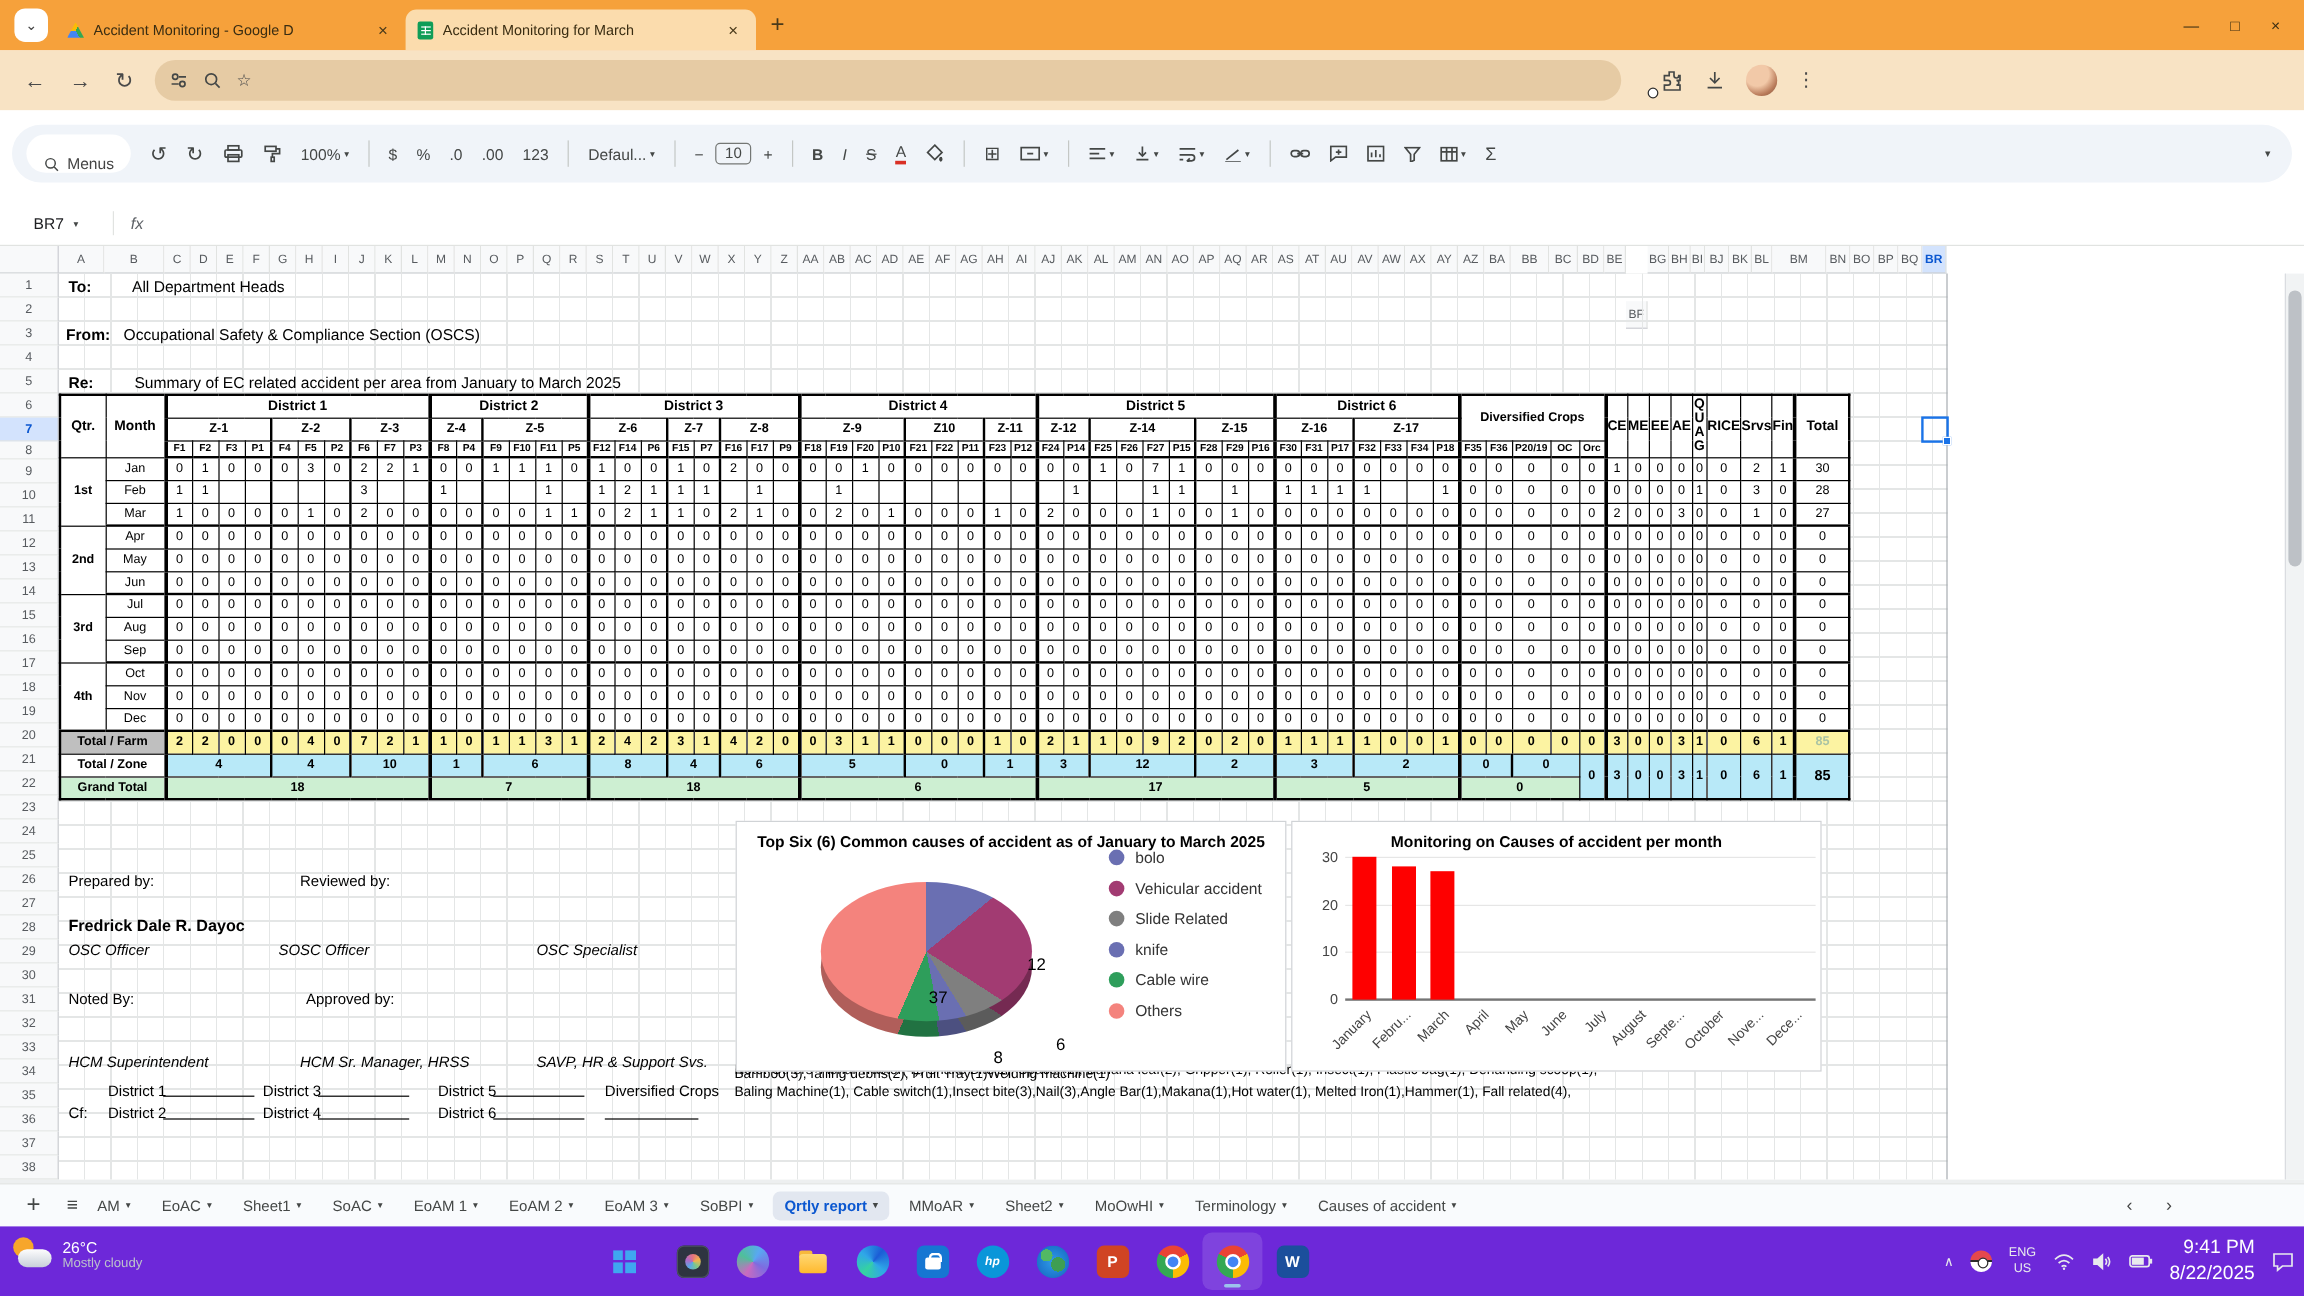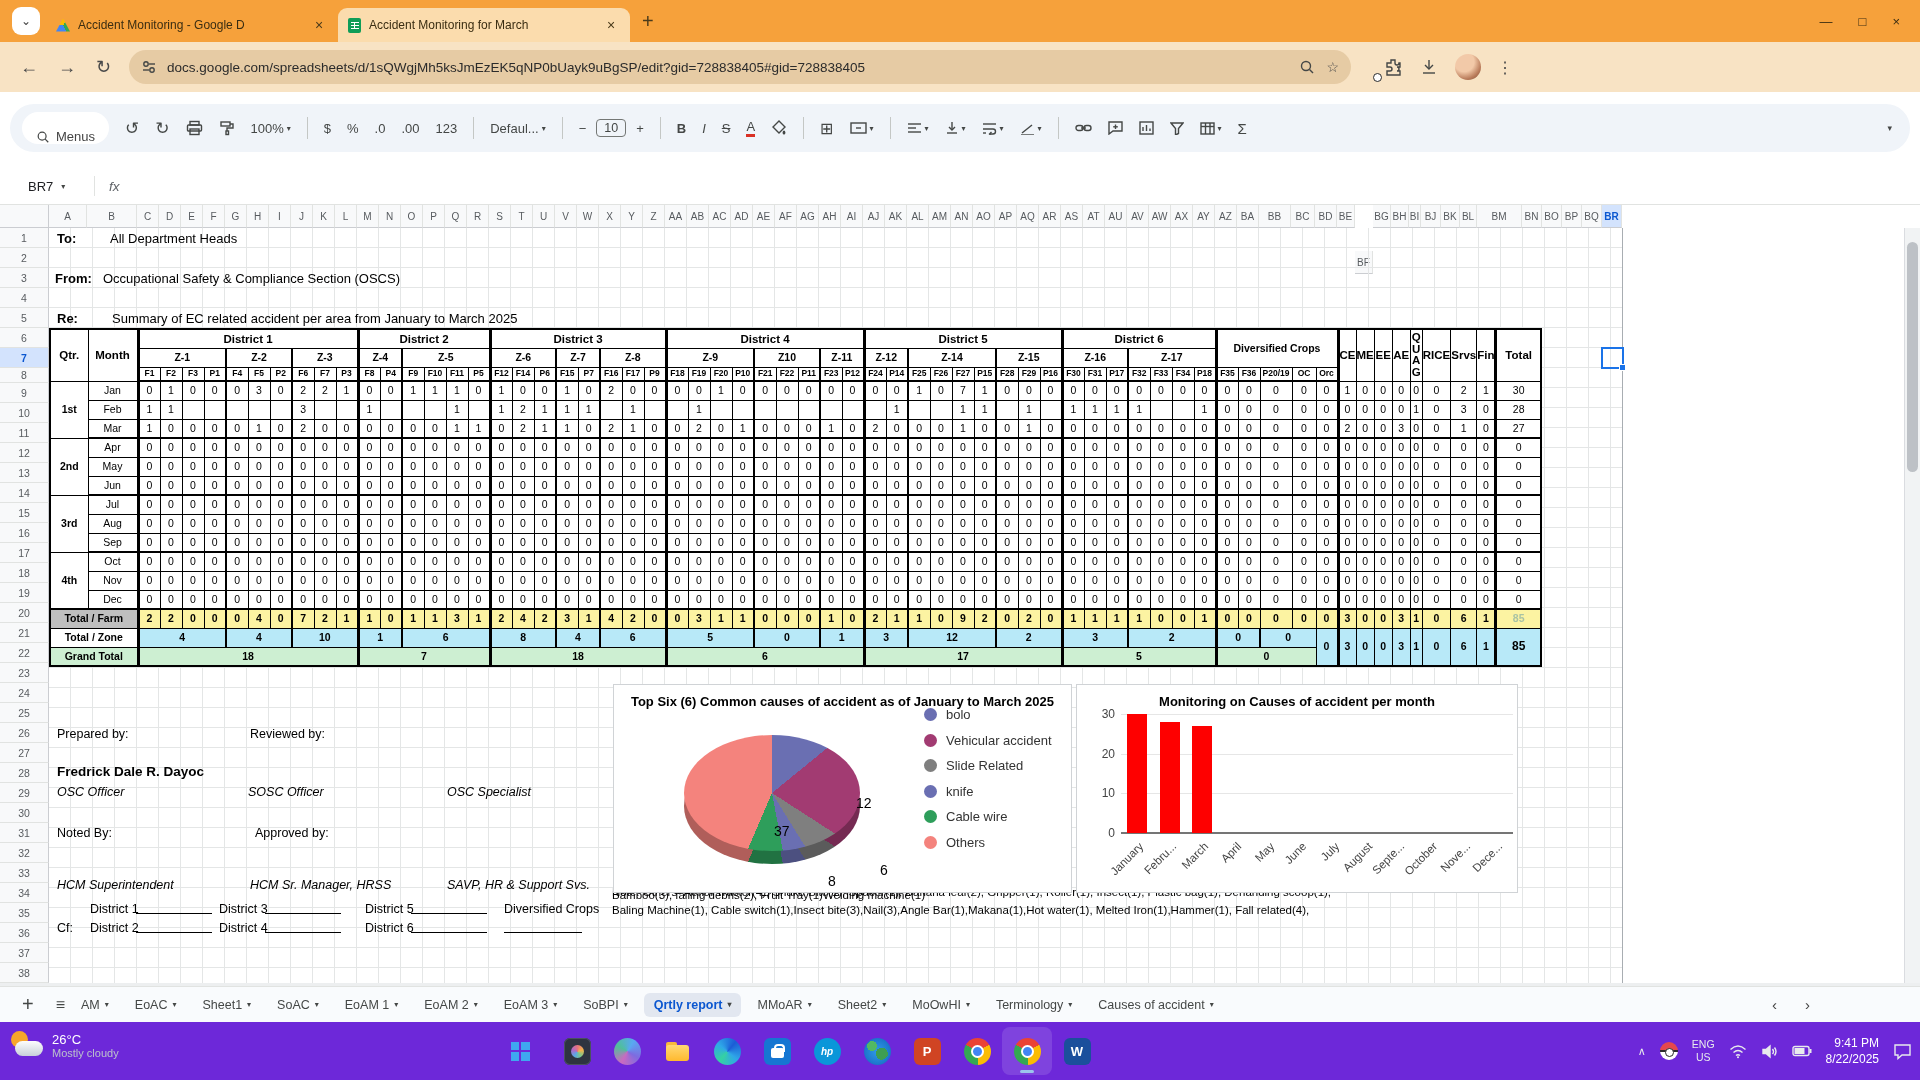--- a/index.html
+++ b/index.html
@@ -153,21 +153,21 @@
      radial-gradient(circle at 30% 30%,#52B963 0 5px,transparent 5px),
      radial-gradient(circle at 66% 58%,#3E9E52 0 6px,transparent 6px),
      radial-gradient(#2F9BE8,#1463BE)}
   .ic.powerpoint{background:#D04423;font-size:13px}
   .ic.chrome{border-radius:50%;background:conic-gradient(from -60deg,#EA4335 0 33.3%,#FBBC04 0 66.6%,#34A853 0 100%)}
   .ic.chrome::after{content:"";position:absolute;inset:7px;background:#4285F4;border-radius:50%;border:2.5px solid #fff}
   .ic.word{background:#1B4F9C;font-size:13px}
   #tray{position:absolute;right:8px;top:0;height:58px;display:flex;align-items:center;gap:14px}
   #traychev{font-size:11px;color:#E8EAED}
   #lang{font-size:10.5px;line-height:1.25;text-align:center;color:#E8EAED}
-  #clock{font-size:12px;line-height:1.35;text-align:right;color:#fff}
+  #clock{font-size:16px;line-height:1.35;text-align:right;color:#fff}
   .traysvg{stroke:#E8EAED;fill:none;stroke-width:1.4}
 </style>
 </head>
 <body>
 
 <div id="tabstrip">
   <div id="tabsearch">
       <span>⌄</span>
     </div>
   <div class="tab inactive" style="margin-left:6px">
@@ -194,21 +194,20 @@
   <span class="navic">↻</span>
   <div id="urlpill">
     <svg width="16" height="16" viewBox="0 0 16 16">
         <g class="tbsvg" stroke="#4a4a4a">
           <circle cx="5" cy="5" r="2.2"></circle>
           <line x1="8" y1="5" x2="14" y2="5"></line>
           <circle cx="11" cy="11" r="2.2"></circle>
           <line x1="2" y1="11" x2="8" y2="11"></line>
         </g>
       </svg>
-    <span id="urltext">docs.google.com/spreadsheets/d/1sQWgjMh5ksJmEzEK5qNP0bUayk9uBgSP/edit?gid=728838405#gid=728838405</span>
     <svg class="pillic" width="16" height="16" viewBox="0 0 16 16">
         <g class="tbsvg" stroke="#4a4a4a">
           <circle cx="7" cy="7" r="4.5"></circle>
           <line x1="10.5" y1="10.5" x2="14" y2="14"></line>
         </g>
       </svg>
     <span class="pillic">☆</span>
   </div>
   <span class="extic"><span class="poke"></span></span>
   <svg class="extic" width="20" height="20" viewBox="0 0 20 20">
@@ -1596,21 +1595,21 @@
         <td class="db" colspan="7">5</td>
         <td class="db" colspan="4">0</td>
       </tr>
     </tbody>
   </table>
 
 <span class="ov sig" style="left:57px;top:727px">Prepared by:</span>
 <span class="ov sig" style="left:250px;top:727px">Reviewed by:</span>
 <span class="ov lbl" style="left:57px;top:764px;font-size:13.5px">Fredrick Dale R. Dayoc</span>
 <span class="ov sig itl" style="left:57px;top:785px">OSC Officer</span>
-<span class="ov sig itl" style="left:248px;top:785px">SOSC Officer</span>
+<span class="ov sig itl" style="left:232px;top:785px">SOSC Officer</span>
 <span class="ov sig itl" style="left:447px;top:785px">OSC Specialist</span>
 <span class="ov sig" style="left:57px;top:826px">Noted By:</span>
 <span class="ov sig" style="left:255px;top:826px">Approved by:</span>
 <span class="ov sig itl" style="left:57px;top:878px">HCM Superintendent</span>
 <span class="ov sig itl" style="left:250px;top:878px">HCM Sr. Manager, HRSS</span>
 <span class="ov sig itl" style="left:447px;top:878px">SAVP, HR &amp; Support Svs.</span>
 <div id="cfrow1">
     <span class="ov sig" style="left: 90px; top: 902px;">District 1</span>
     <span class="ov ul" style="left: 136px; top: 902px; width: 76px;"></span>
     <span class="ov sig" style="left: 219px; top: 902px;">District 3</span>

